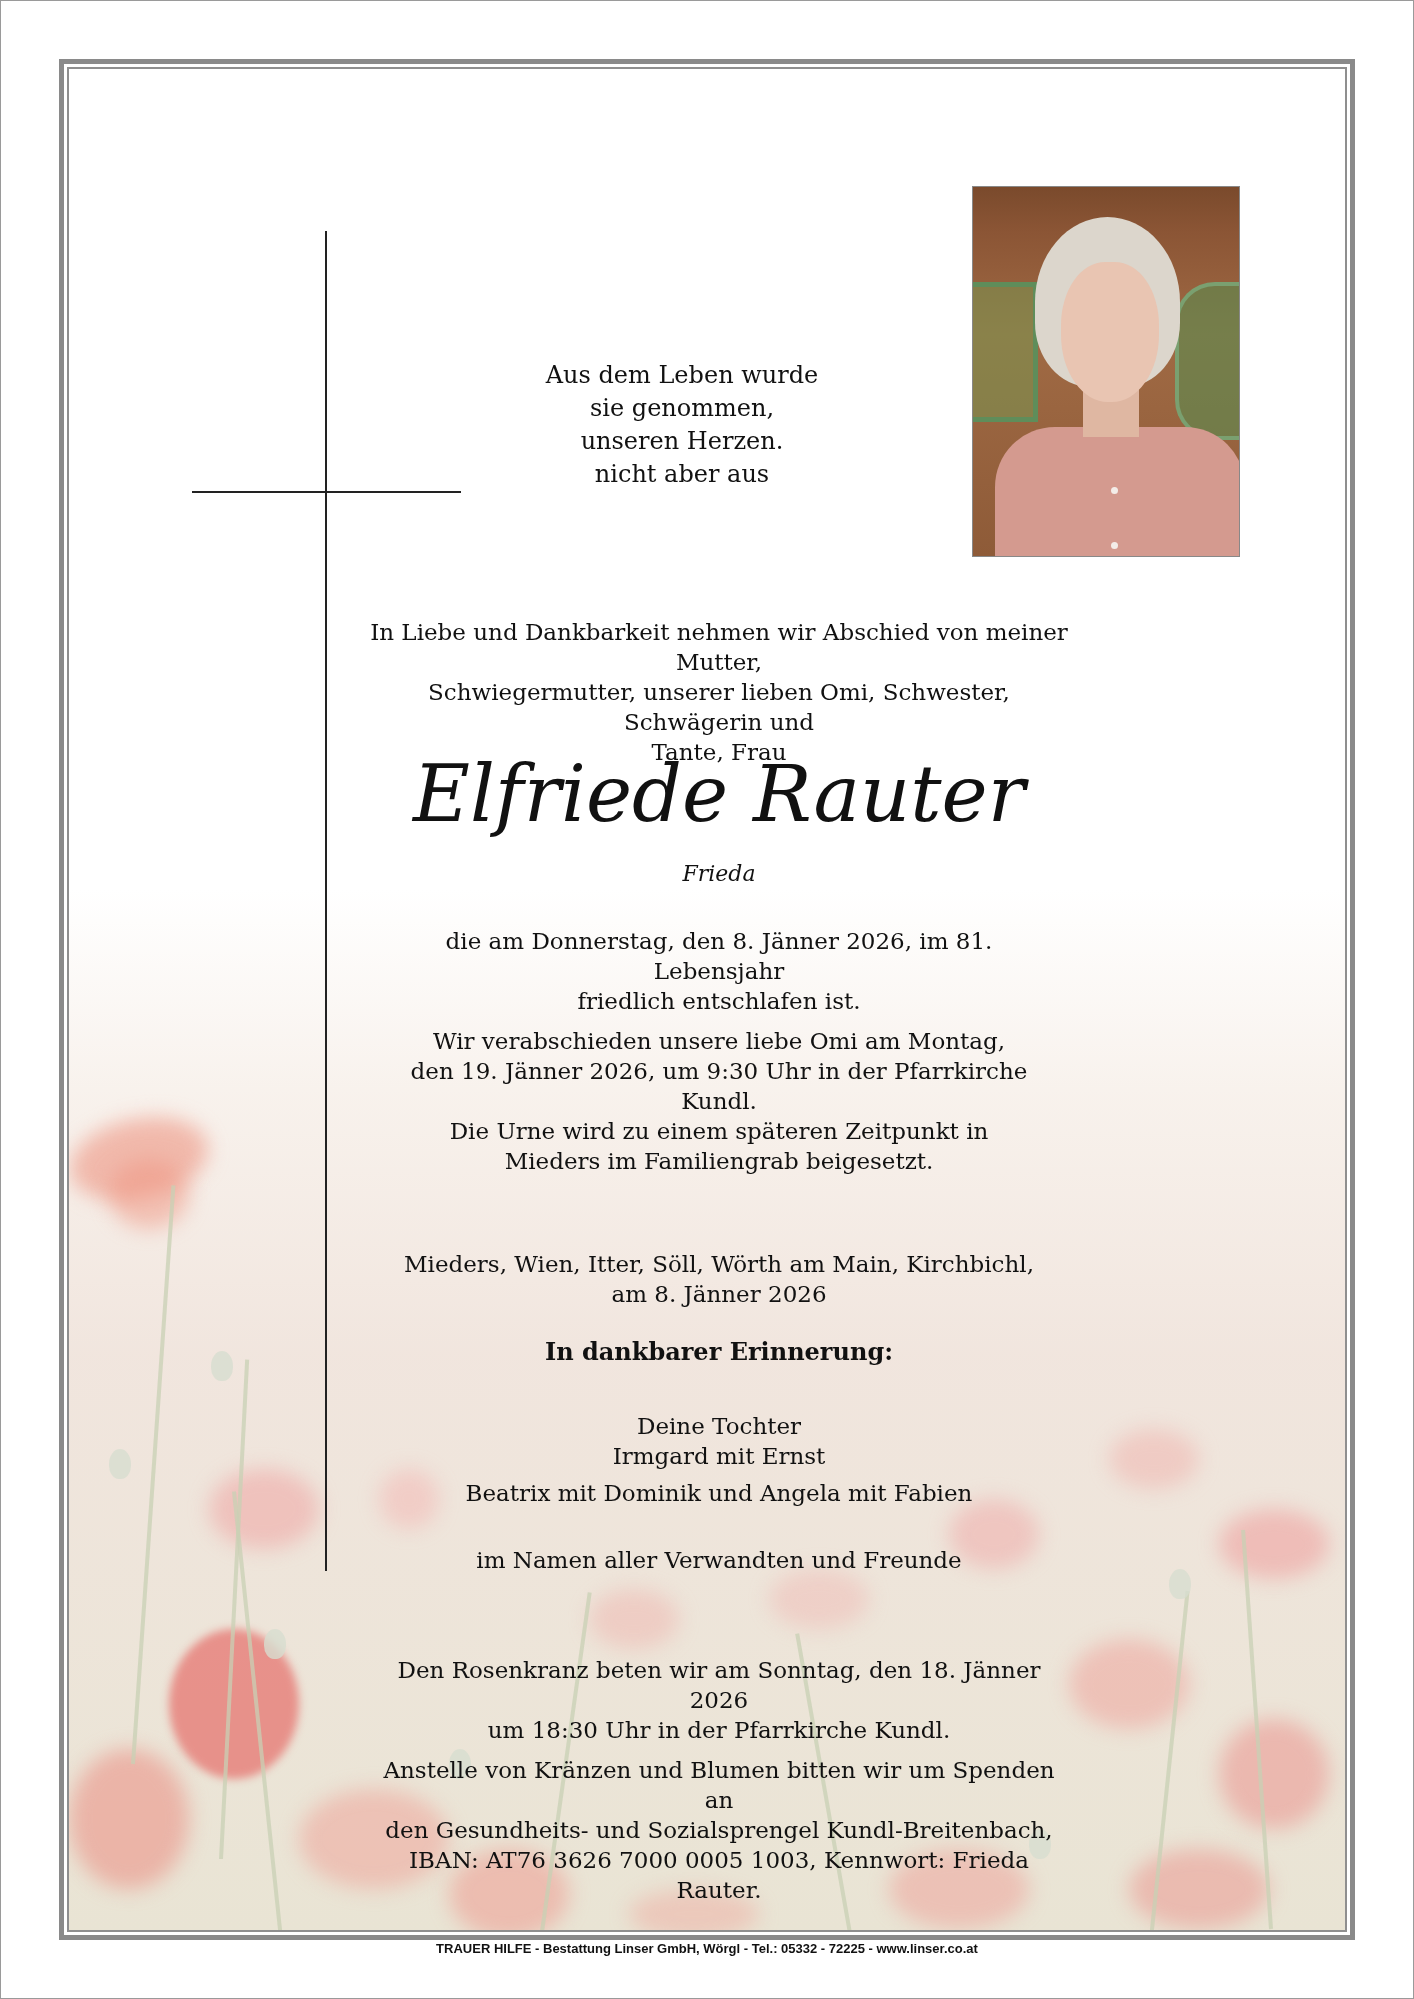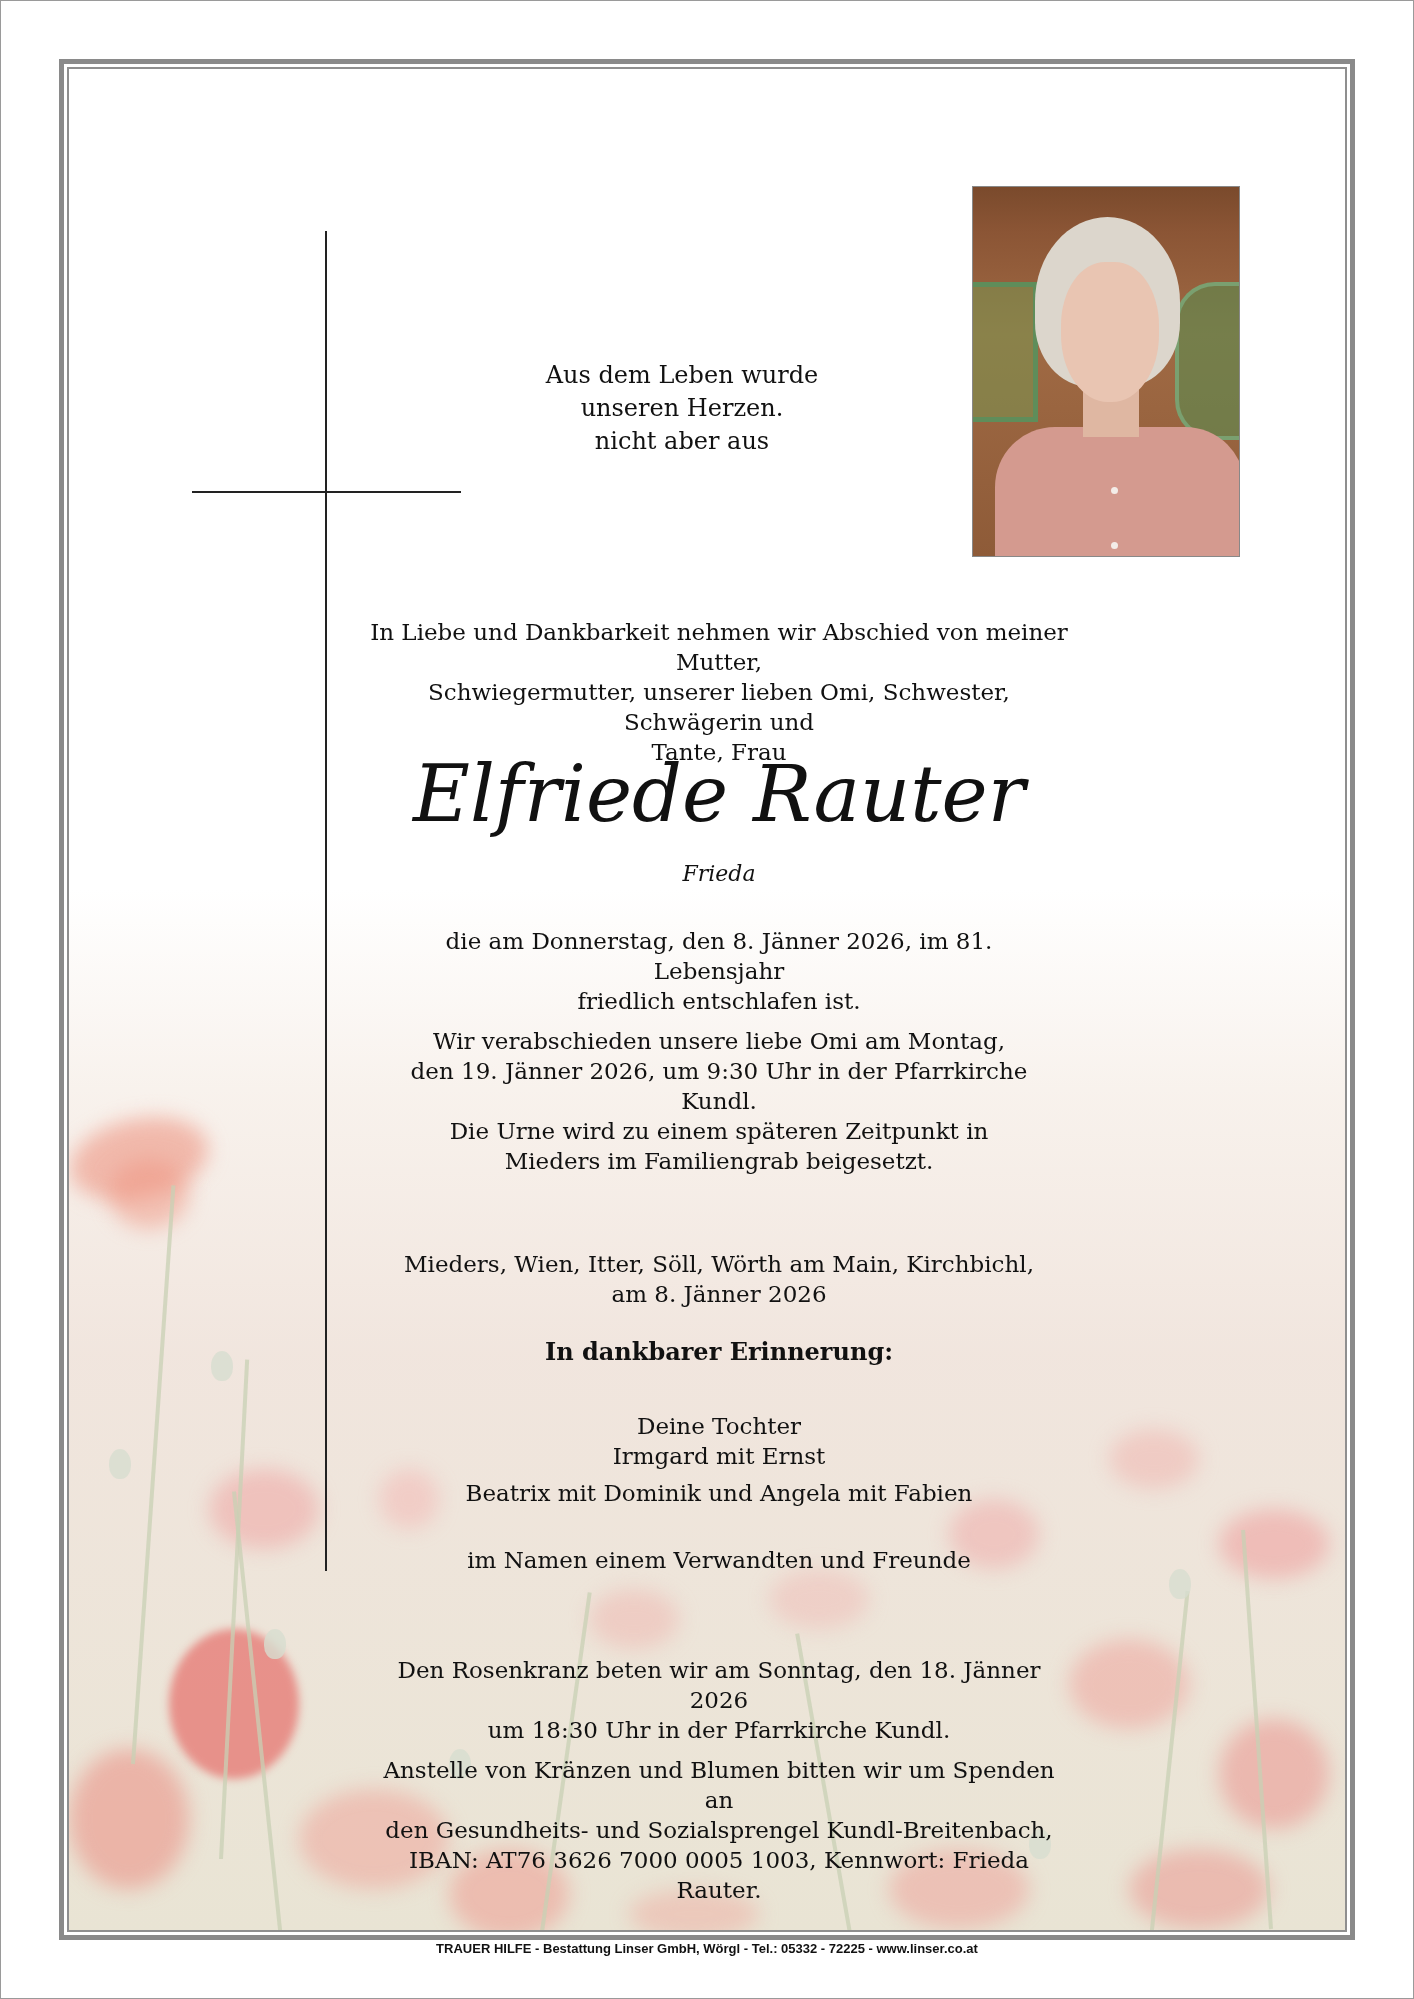--- a/index.html
+++ b/index.html
@@ -102,20 +102,21 @@
     <div class="neck"></div>
     <div class="hair"></div>
     <div class="face"></div>
     <div class="btn" style="top:300px;"></div>
     <div class="btn" style="top:355px;"></div>
   </div>
 
   <div class="content">
     <div class="block quote">
       <span class="line">Aus dem Leben wurde</span>
+      <span class="line">sie genommen,</span>
       <span class="line">unseren Herzen.</span>
       <span class="line">nicht aber aus</span>
     </div>
 
     <div class="block intro">
       <span class="line">In Liebe und Dankbarkeit nehmen wir Abschied von meiner Mutter,</span>
       <span class="line">Schwiegermutter, unserer lieben Omi, Schwester, Schwägerin und</span>
       <span class="line">Tante, Frau</span>
     </div>
 
@@ -145,21 +146,21 @@
     <div class="block thanks-title">In dankbarer Erinnerung:</div>
 
     <div class="block fam1">
       <span class="line">Deine Tochter</span>
       <span class="line">Irmgard mit Ernst</span>
     </div>
     <div class="block fam2">
       <span class="line">Beatrix mit Dominik und Angela mit Fabien</span>
     </div>
     <div class="block fam3">
-      <span class="line">im Namen einem Verwandten und Freunde</span>
+      <span class="line">im Namen aller Verwandten und Freunde</span>
     </div>
 
     <div class="block rosary">
       <span class="line">Den Rosenkranz beten wir am Sonntag, den 18. Jänner 2026</span>
       <span class="line">um 18:30 Uhr in der Pfarrkirche Kundl.</span>
     </div>
 
     <div class="block donation">
       <span class="line">Anstelle von Kränzen und Blumen bitten wir um Spenden an</span>
       <span class="line">den Gesundheits- und Sozialsprengel Kundl-Breitenbach,</span>

